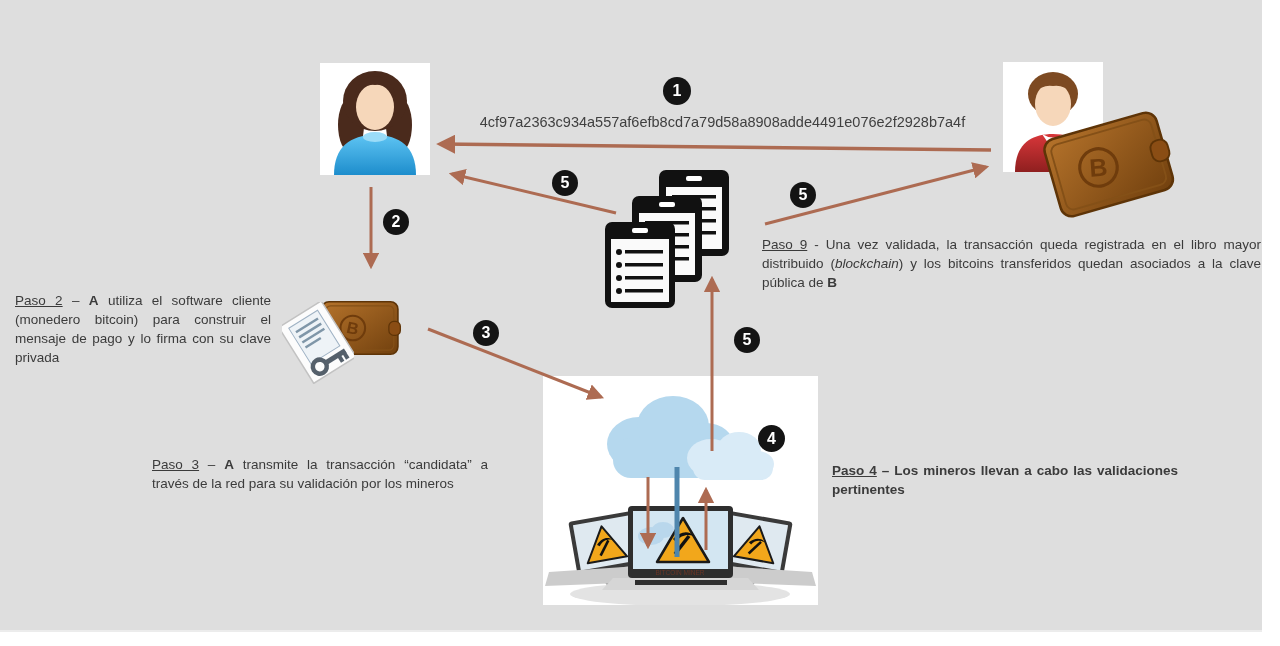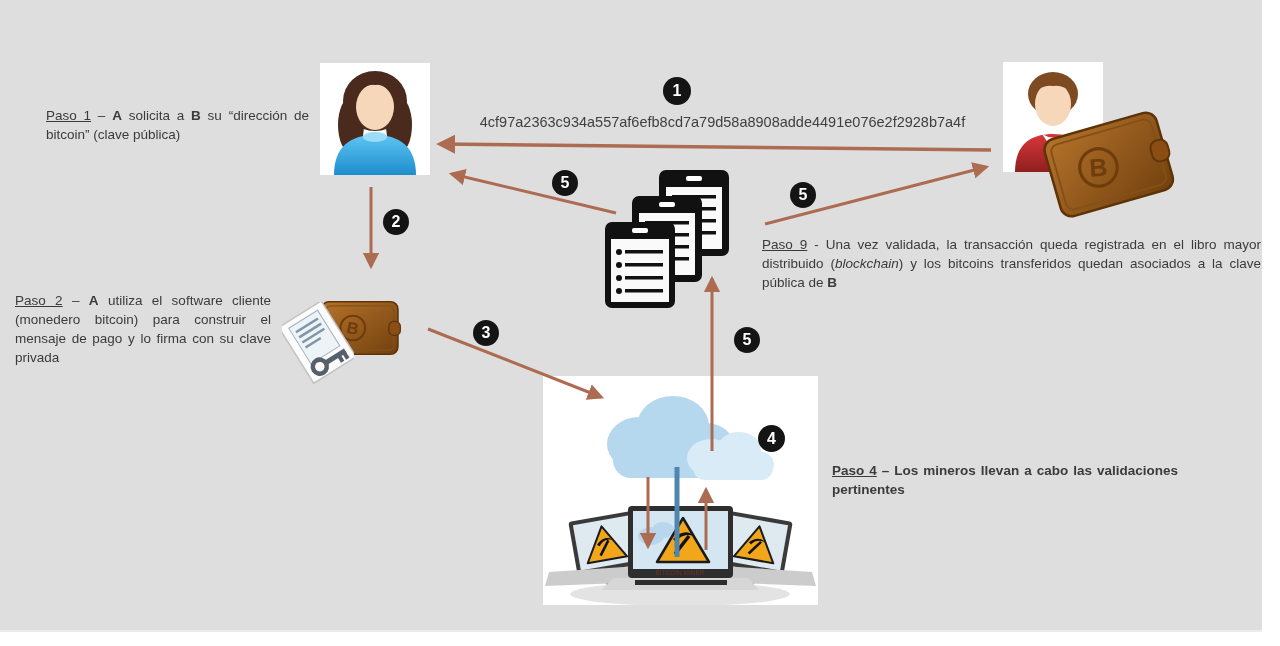--- a/index.html
+++ b/index.html
@@ -20,30 +20,30 @@
          justify-content:center;z-index:6;}
   svg{display:block;}
   .overlay{position:absolute;left:0;top:0;z-index:5;pointer-events:none;}
 </style>
 </head>
 <body>
 
 <div class="stage">
   <div class="slide"></div>
 
-  <div class="step-text" style="left:46px;top:106px;width:263px;">
-    <span class="u">Paso 1</span><span> – </span><span class="b">A</span><span> solicita a </span><span class="b">B</span><span> su “dirección de bitcoin” (clave pública)</span>
-  </div>
 
   <div class="hash" style="left:450px;top:114px;width:545px;">4cf97a2363c934a557af6efb8cd7a79d58a8908adde4491e076e2f2928b7a4f</div>
 
   <div class="step-text" style="left:15px;top:291px;width:256px;">
     <span class="u">Paso 2</span><span> – </span><span class="b">A</span><span> utiliza el software cliente (monedero bitcoin) para construir el mensaje de pago y lo firma con su clave privada</span>
   </div>
 
+  <div class="step-text" style="left:152px;top:455px;width:336px;">
+    <span class="u">Paso 3</span><span> – </span><span class="b">A</span><span> transmite la transacción “candidata” a través de la red para su validación por los mineros</span>
+  </div>
 
   <div class="step-text" style="left:832px;top:461px;width:346px;font-weight:bold;">
     <span class="u">Paso 4</span><span> – </span><span>Los mineros llevan a cabo las validaciones pertinentes</span>
   </div>
 
   <div class="step-text" style="left:762px;top:235px;width:499px;">
     <span class="u">Paso 9</span><span> - </span><span>Una vez validada, la transacción queda registrada en el libro mayor distribuido (</span><span class="i">blockchain</span><span>) y los bitcoins transferidos quedan asociados a la clave pública de </span><span class="b">B</span>
   </div>
 
   <div class="imgbox" style="left:320px;top:63px;width:110px;height:112px;">

